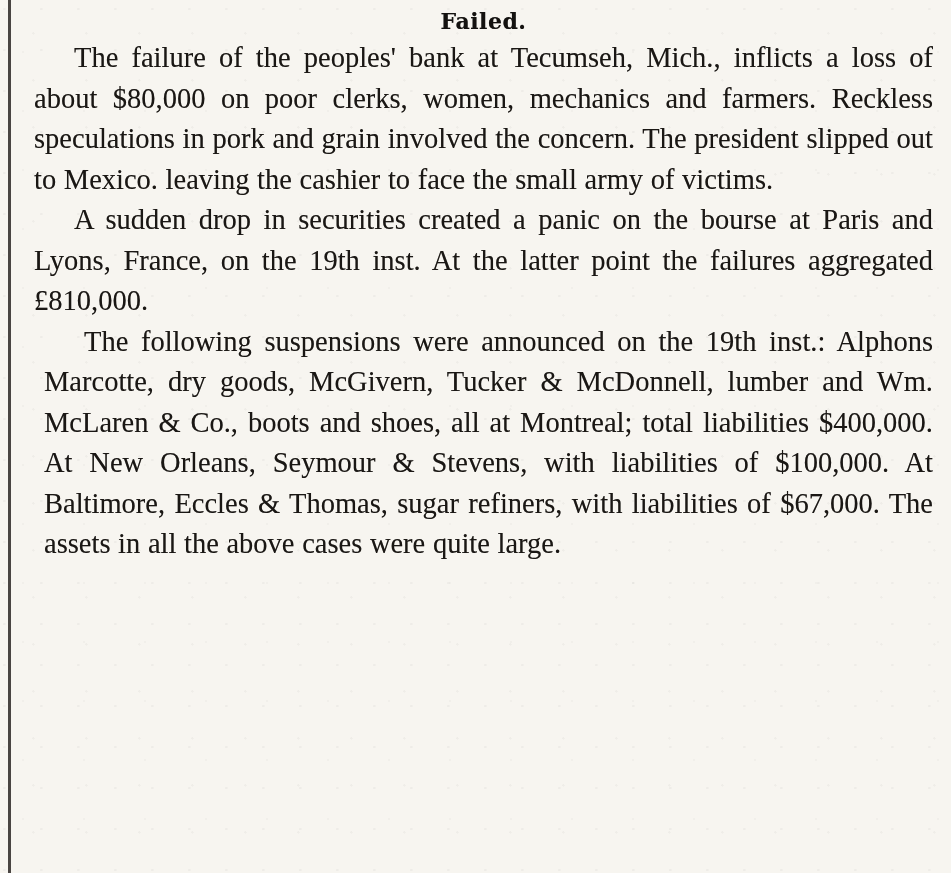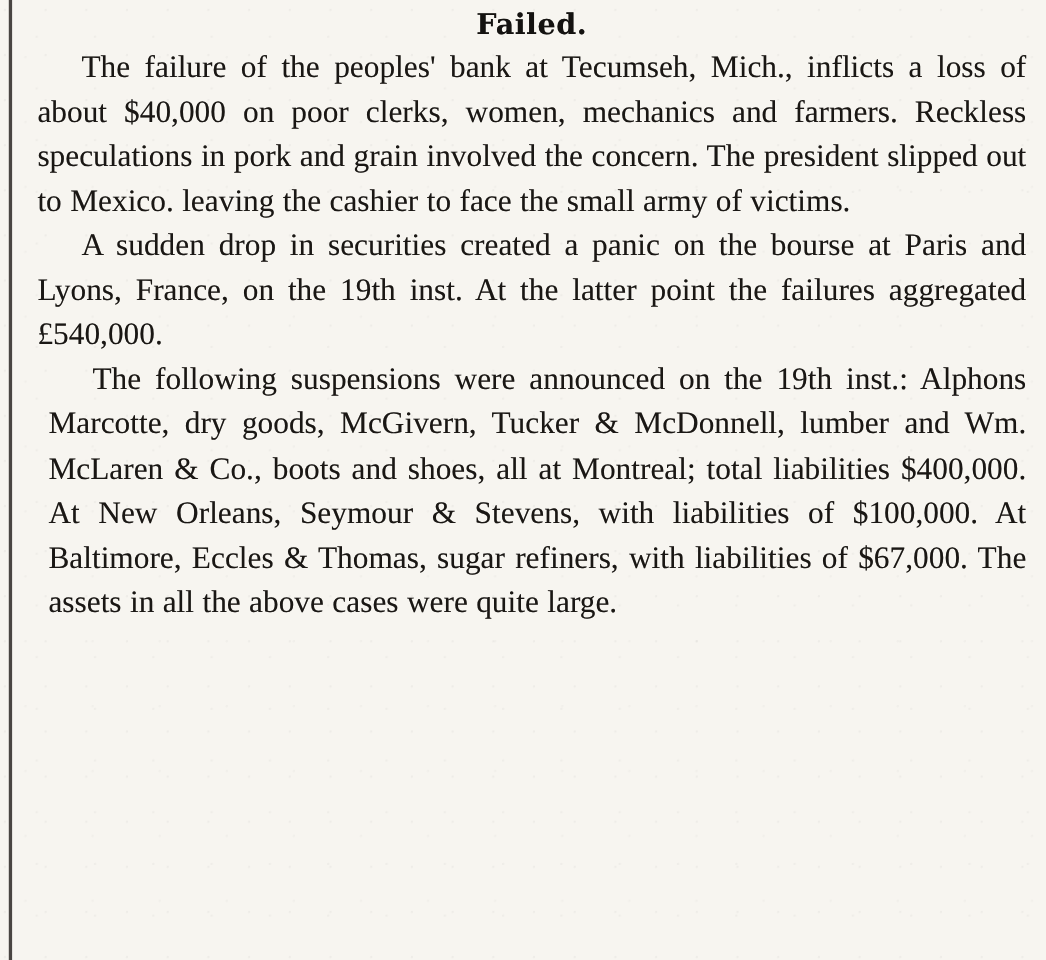--- a/index.html
+++ b/index.html
@@ -40,21 +40,21 @@
     top: 0;
     width: 915px;
     height: 873px;
     padding: 6px 8px 0 8px;
     box-sizing: border-box;
   }
   .headline {
     text-align: center;
     font-family: "DejaVu Serif", serif;
     font-weight: bold;
-    font-size: 26px;
+    font-size: 22px;
     letter-spacing: 0.5px;
     margin: 2px 0 4px 0;
     color: #141210;
     text-shadow: 0 0 0.6px rgba(0,0,0,0.5);
   }
   .body-text p {
     margin: 0;
     text-align: justify;
     text-justify: inter-word;
     font-size: 28.5px;
@@ -70,18 +70,18 @@
   }
 </style>
 </head>
 <body>
 
 <div class="page">
   <div class="rule-left"></div>
   <div class="column">
     <div class="headline">Failed.</div>
     <div class="body-text">
-      <p>The failure of the peoples' bank at Tecumseh, Mich., inflicts a loss of about $40,000 on poor clerks, women, mechanics and farmers. Reckless speculations in pork and grain involved the concern. The president slipped out to Mexico. leaving the cashier to face the small army of victims.</p>
-      <p>A sudden drop in securities created a panic on the bourse at Paris and Lyons, France, on the 19th inst. At the latter point the failures aggregated £540,000.</p>
+      <p>The failure of the peoples' bank at Tecumseh, Mich., inflicts a loss of about $80,000 on poor clerks, women, mechanics and farmers. Reckless speculations in pork and grain involved the concern. The president slipped out to Mexico. leaving the cashier to face the small army of victims.</p>
+      <p>A sudden drop in securities created a panic on the bourse at Paris and Lyons, France, on the 19th inst. At the latter point the failures aggregated £810,000.</p>
       <p>The following suspensions were announced on the 19th inst.: Alphons Marcotte, dry goods, McGivern, Tucker &amp; McDonnell, lumber and Wm. McLaren &amp; Co., boots and shoes, all at Montreal; total liabilities $400,000. At New Orleans, Seymour &amp; Stevens, with liabilities of $100,000. At Baltimore, Eccles &amp; Thomas, sugar refiners, with liabilities of $67,000. The assets in all the above cases were quite large.</p>
     </div>
   </div>
 </div>
 
 </body></html>

